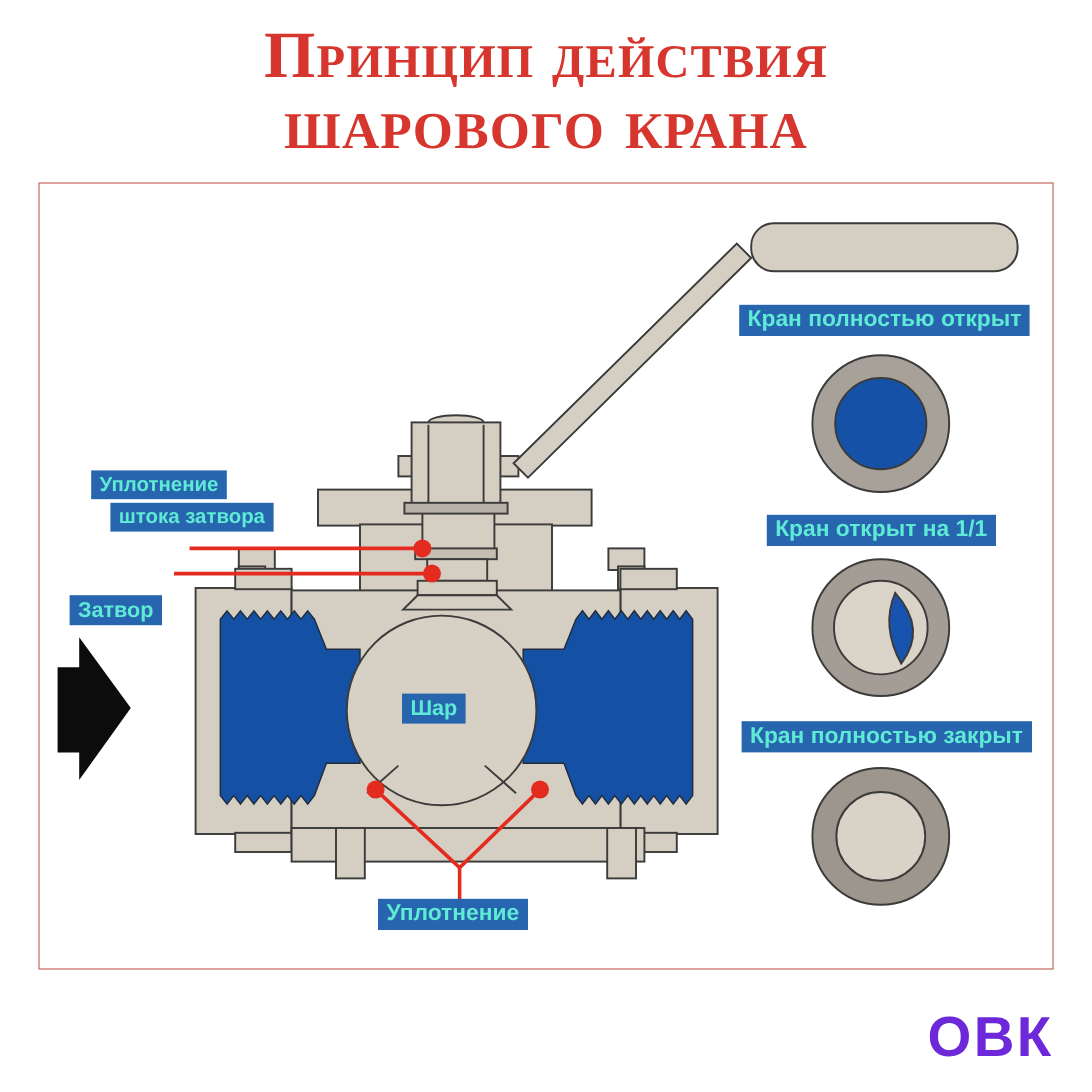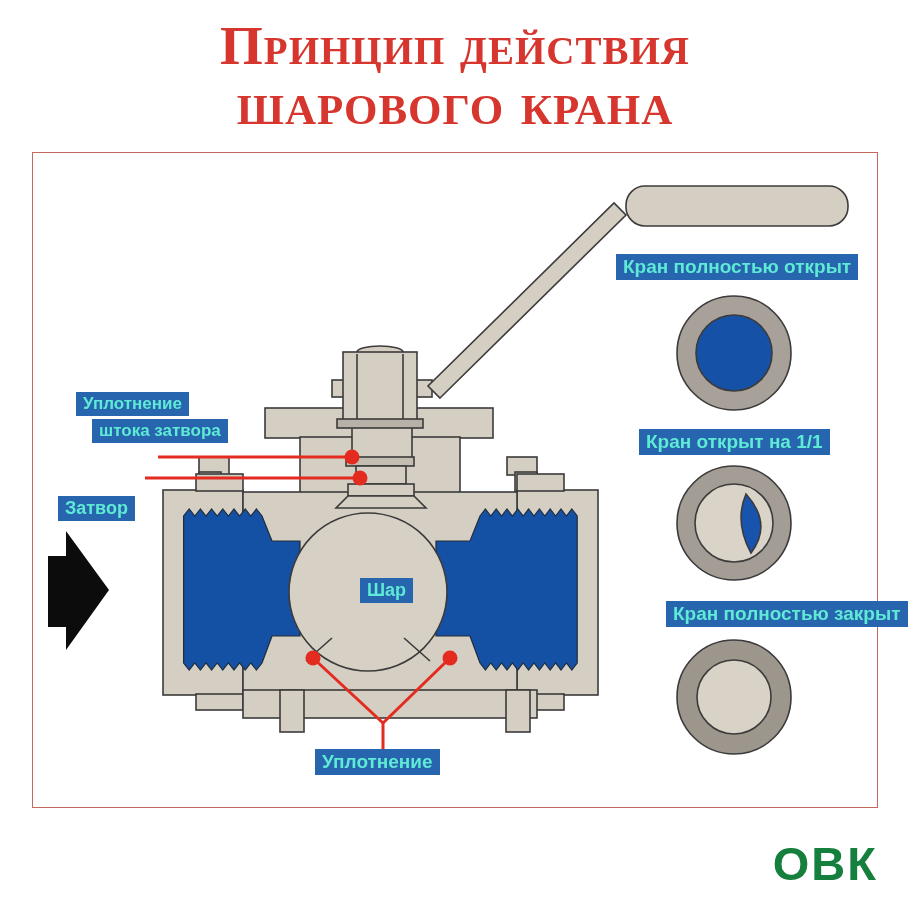--- a/index.html
+++ b/index.html
@@ -29,28 +29,28 @@
     font-family:"Liberation Sans",sans-serif;
   }
   .badge-left{font-size:17px;}
   .badge-stem{font-size:18px;}
   .badge-ball{font-size:18px;}
   .badge-bottom{font-size:19px;}
   .badge-state{font-size:19px;}
   .b-seal1{left:76px;top:392px;}
   .b-seal2{left:92px;top:419px;}
   .b-stem{left:58px;top:472px;margin-top:24px;}
-  .b-ball{left:360px;top:578px;}
+  .b-ball{left:335px;top:578px;}
   .b-bottom{left:315px;top:749px;}
   .b-state1{left:616px;top:254px;}
   .b-state2{left:639px;top:429px;}
-  .b-state3{left:618px;top:601px;margin-left:48px;}
+  .b-state3{left:618px;top:601px;}
   
   .logo{
-    position:absolute;right:32px;top:836px;color:#15803d;
+    position:absolute;right:32px;top:836px;color:#6d28d9;
     font-size:47px;font-weight:bold;letter-spacing:2px;
     font-family:"Liberation Sans",sans-serif;
   }
 </style>
 </head>
 <body>
 
 <div class="title title-line1">Принцип действия</div>
 <div class="title title-line2">шарового крана</div>
 

